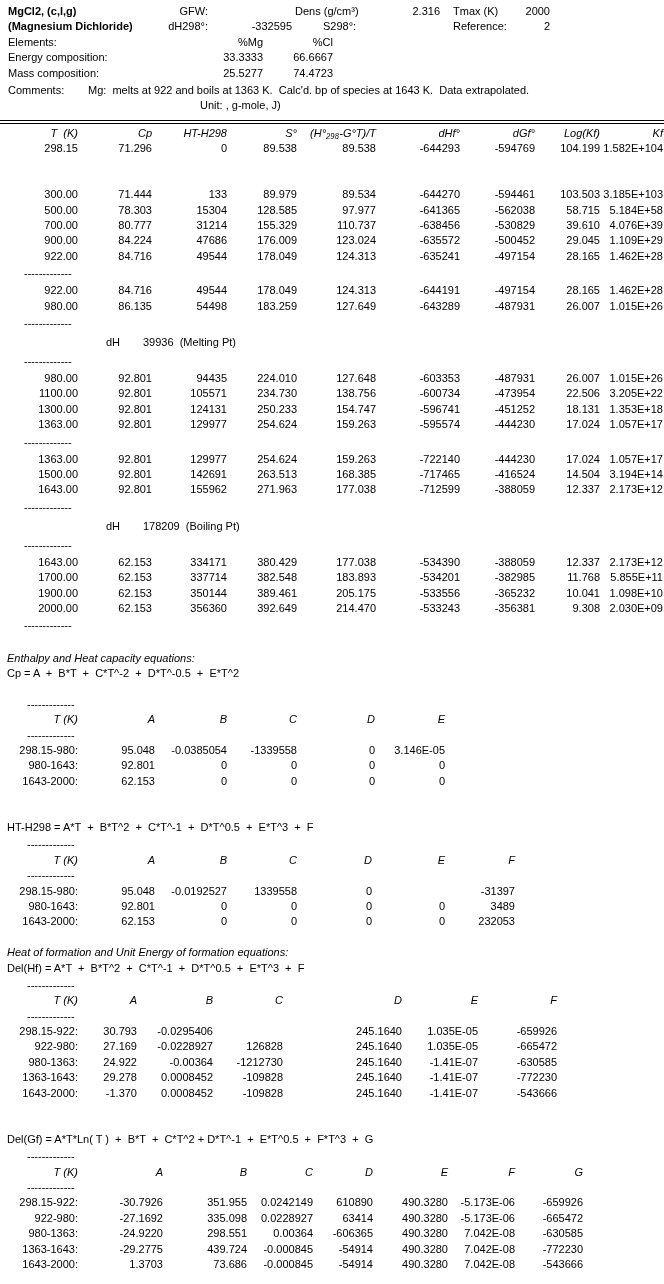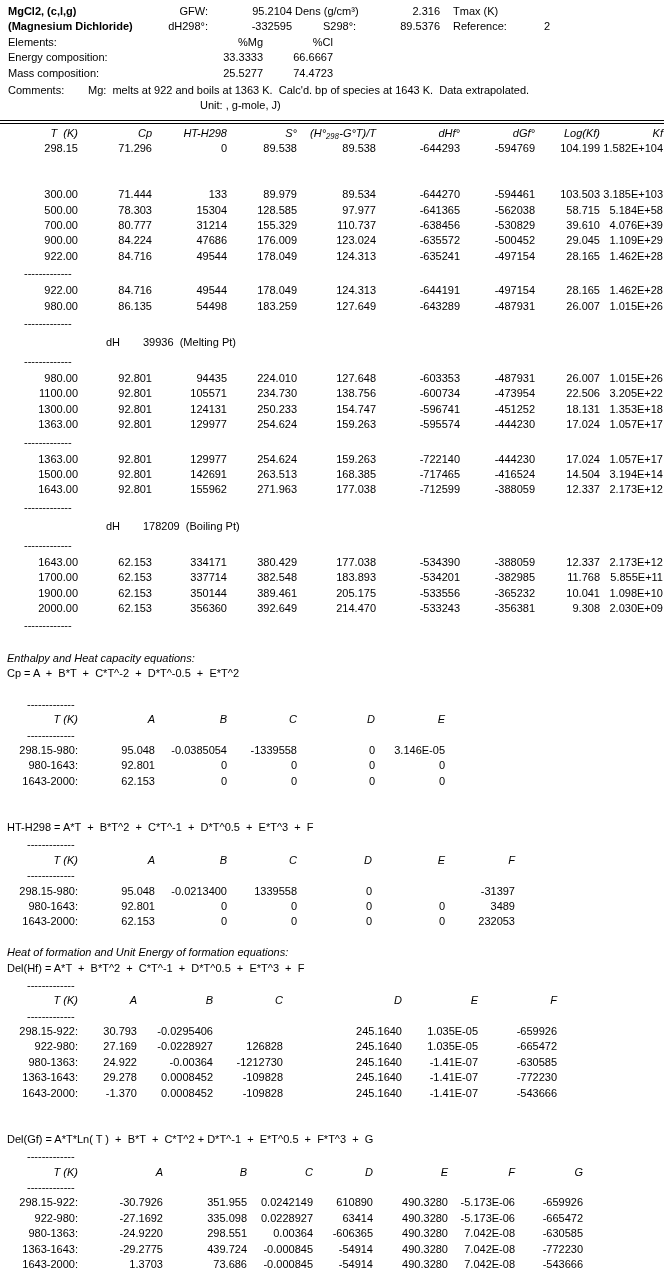--- a/index.html
+++ b/index.html
@@ -20,31 +20,30 @@
   .tbl { margin-top:2px; }
   .sp { height:15.4px; }
 </style>
 </head>
 <body>
 
 <div style="padding-top:4px;">
   <div class="r">
     <span class="l b" style="left:8px">MgCl2, (c,l,g)</span>
     <span class="c" style="width:208px">GFW:</span>
-    <span class="c" style="width:292px">95.2104</span>
     <span class="l" style="left:295px">Dens (g/cm³)</span>
     <span class="c" style="width:440px">2.316</span>
     <span class="l" style="left:453px">Tmax (K)</span>
+    <span class="c" style="width:550px">2000</span>
   </div>
   <div class="r">
     <span class="l b" style="left:8px">(Magnesium Dichloride)</span>
     <span class="c" style="width:208px">dH298°:</span>
     <span class="c" style="width:292px">-332595</span>
     <span class="l" style="left:323px">S298°:</span>
-    <span class="c" style="width:440px">89.5376</span>
     <span class="l" style="left:453px">Reference:</span>
     <span class="c" style="width:550px">2</span>
   </div>
   <div class="r">
     <span class="l" style="left:8px">Elements:</span>
     <span class="c" style="width:333px">%Cl</span>
     <span class="c" style="width:263px">%Mg</span>
   </div>
   <div class="r">
     <span class="l" style="left:8px">Energy composition:</span>
@@ -120,21 +119,21 @@
 
 <div class="sp"></div>
 <div class="sp"></div>
 <div class="r">
   <span class="l" style="left:7px">HT-H298 = A*T  +  B*T^2  +  C*T^-1  +  D*T^0.5  +  E*T^3  +  F</span>
 </div>
 <div id="t-ht" class="tbl">
     <div class="r"><span class="l" style="left: 27px;">-------------</span></div>
     <div class="r"><span class="c it" style="width: 78px;">T (K)</span><span class="c it" style="width: 155px;">A</span><span class="c it" style="width: 227px;">B</span><span class="c it" style="width: 297px;">C</span><span class="c it" style="width: 372px;">D</span><span class="c it" style="width: 445px;">E</span><span class="c it" style="width: 515px;">F</span></div>
     <div class="r"><span class="l" style="left: 27px;">-------------</span></div>
-    <div class="r"><span class="c" style="width: 78px;">298.15-980:</span><span class="c" style="width: 155px;">95.048</span><span class="c" style="width: 227px;">-0.0213400</span><span class="c" style="width: 297px;">1339558</span><span class="c" style="width: 372px;">0</span><span class="c" style="width: 515px;">-31397</span></div>
+    <div class="r"><span class="c" style="width: 78px;">298.15-980:</span><span class="c" style="width: 155px;">95.048</span><span class="c" style="width: 227px;">-0.0192527</span><span class="c" style="width: 297px;">1339558</span><span class="c" style="width: 372px;">0</span><span class="c" style="width: 515px;">-31397</span></div>
     <div class="r"><span class="c" style="width: 78px;">980-1643:</span><span class="c" style="width: 155px;">92.801</span><span class="c" style="width: 227px;">0</span><span class="c" style="width: 297px;">0</span><span class="c" style="width: 372px;">0</span><span class="c" style="width: 445px;">0</span><span class="c" style="width: 515px;">3489</span></div>
     <div class="r"><span class="c" style="width: 78px;">1643-2000:</span><span class="c" style="width: 155px;">62.153</span><span class="c" style="width: 227px;">0</span><span class="c" style="width: 297px;">0</span><span class="c" style="width: 372px;">0</span><span class="c" style="width: 445px;">0</span><span class="c" style="width: 515px;">232053</span></div>
   </div>
 
 <div class="sp"></div>
 <div class="r it">
   <span class="l" style="left:7px">Heat of formation and Unit Energy of formation equations:</span>
 </div>
 <div class="r">
   <span class="l" style="left:7px">Del(Hf) = A*T  +  B*T^2  +  C*T^-1  +  D*T^0.5  +  E*T^3  +  F</span>

